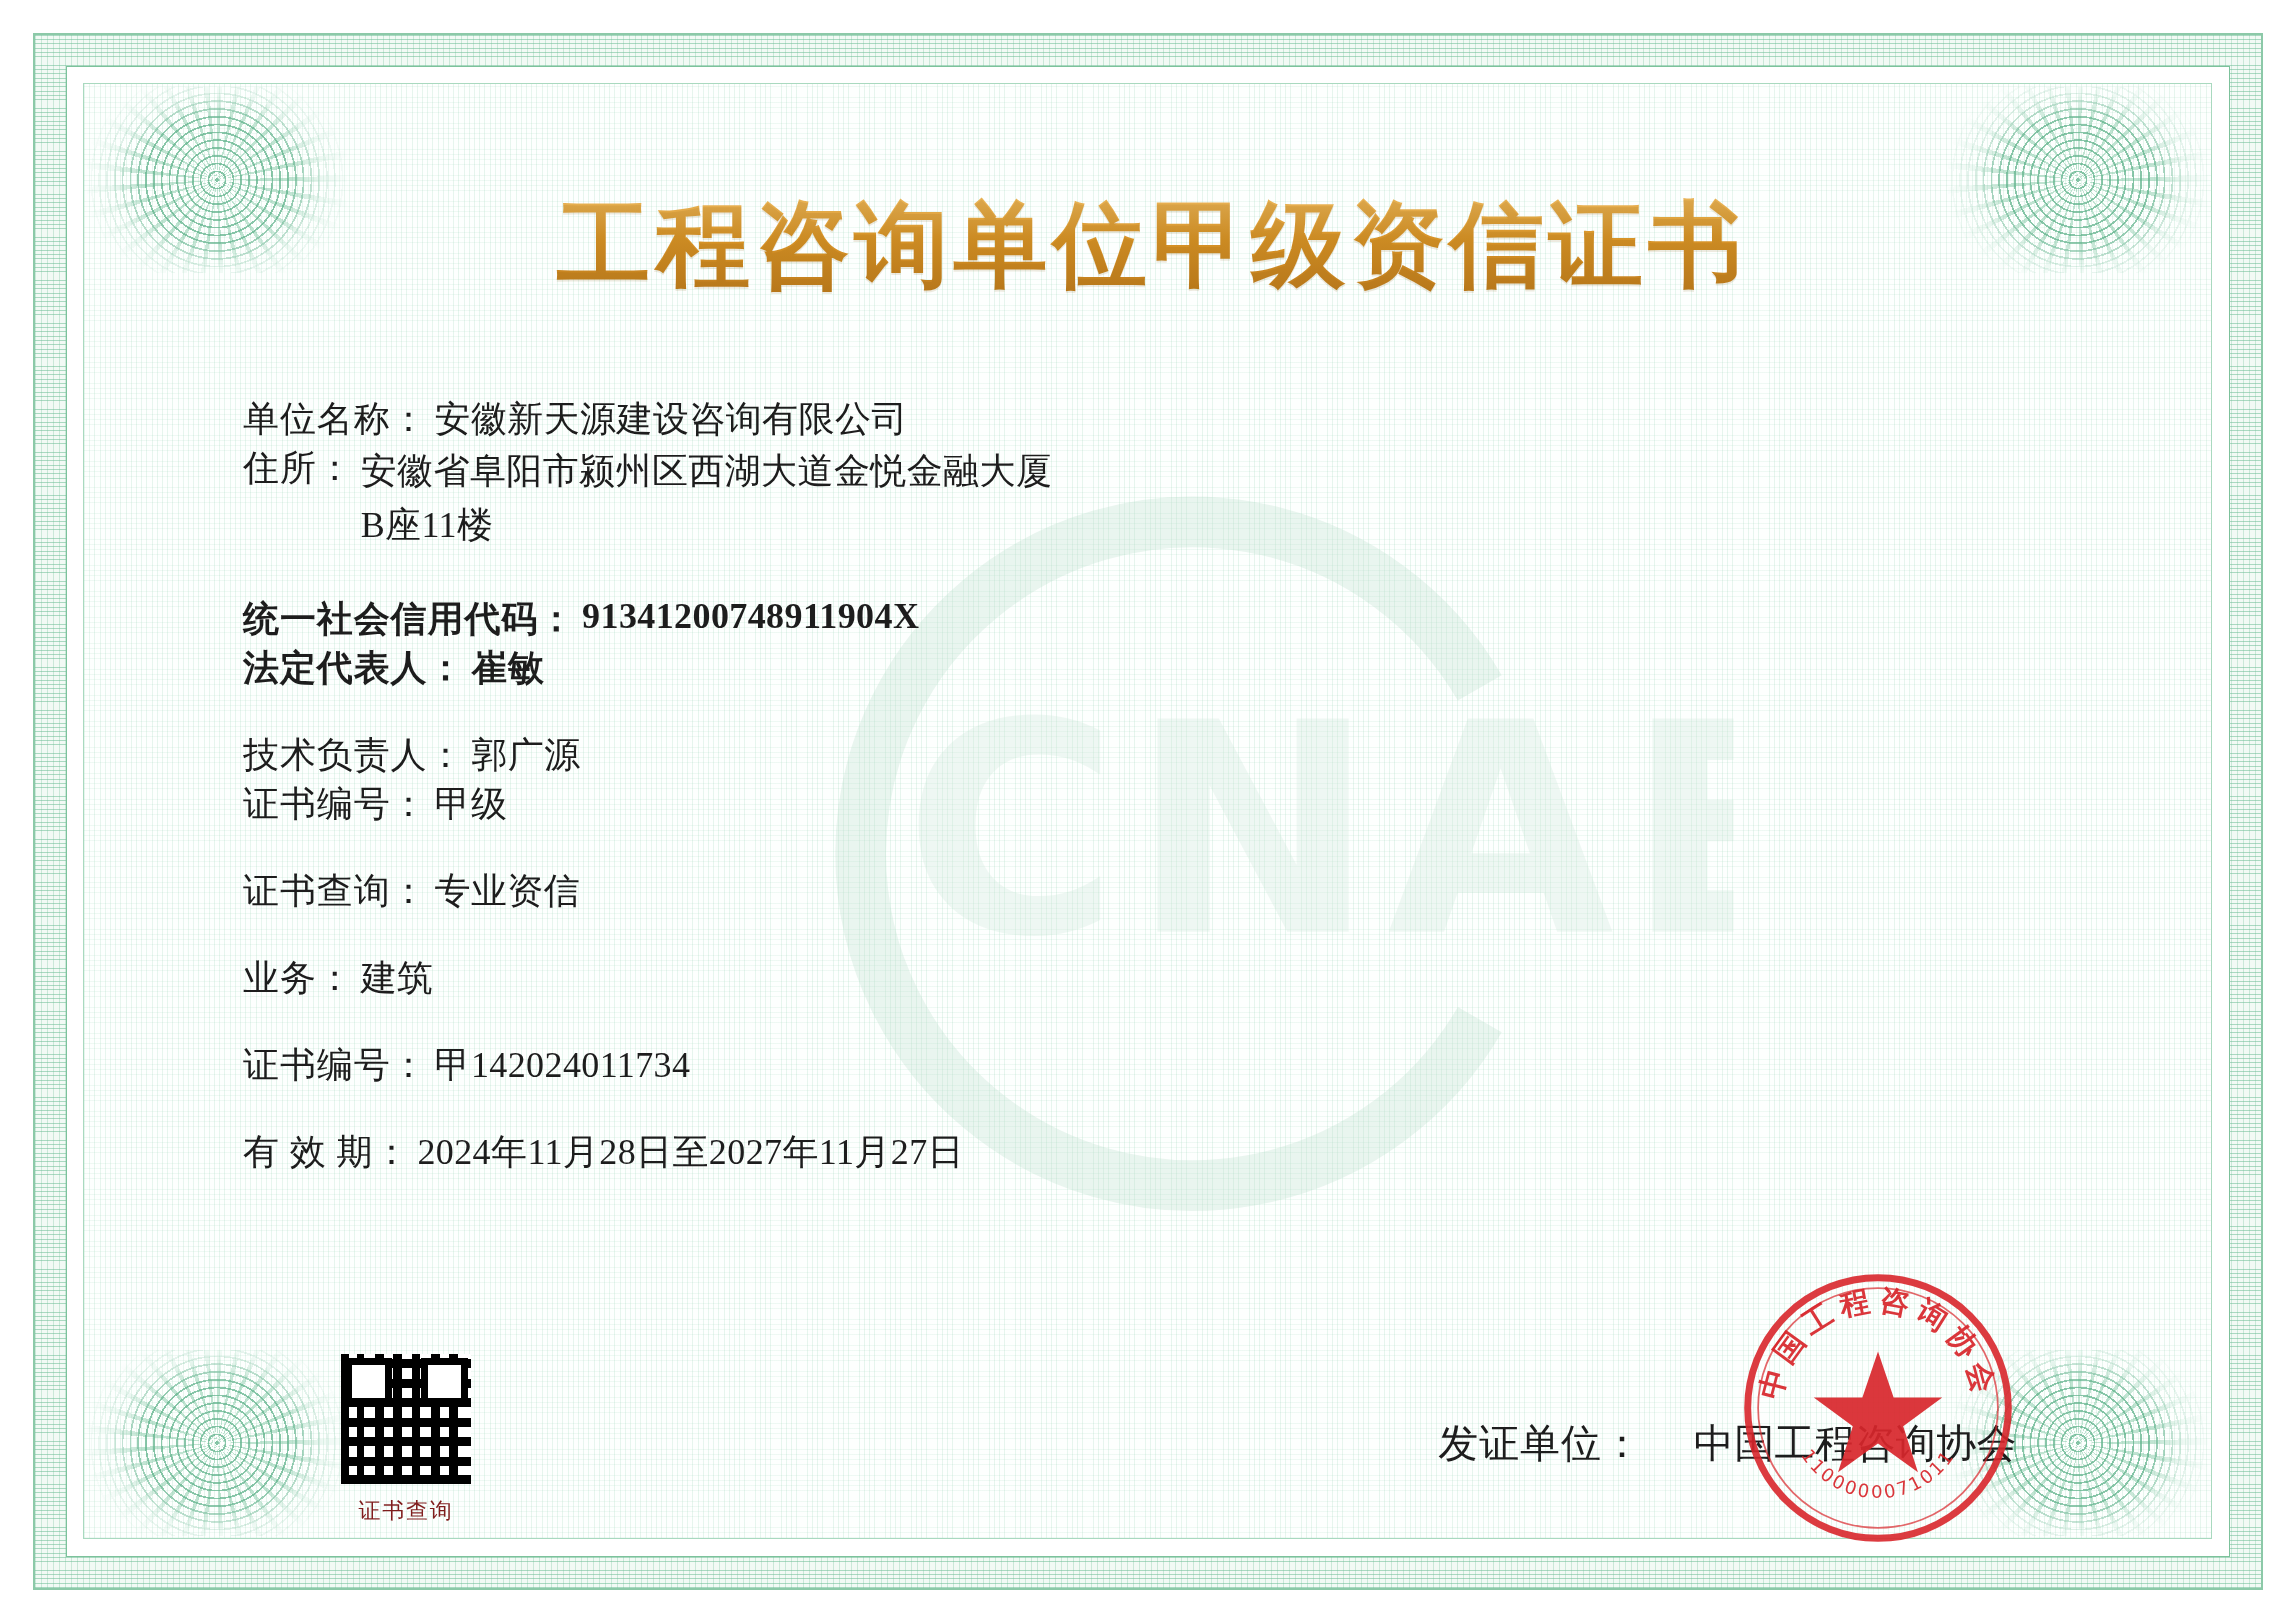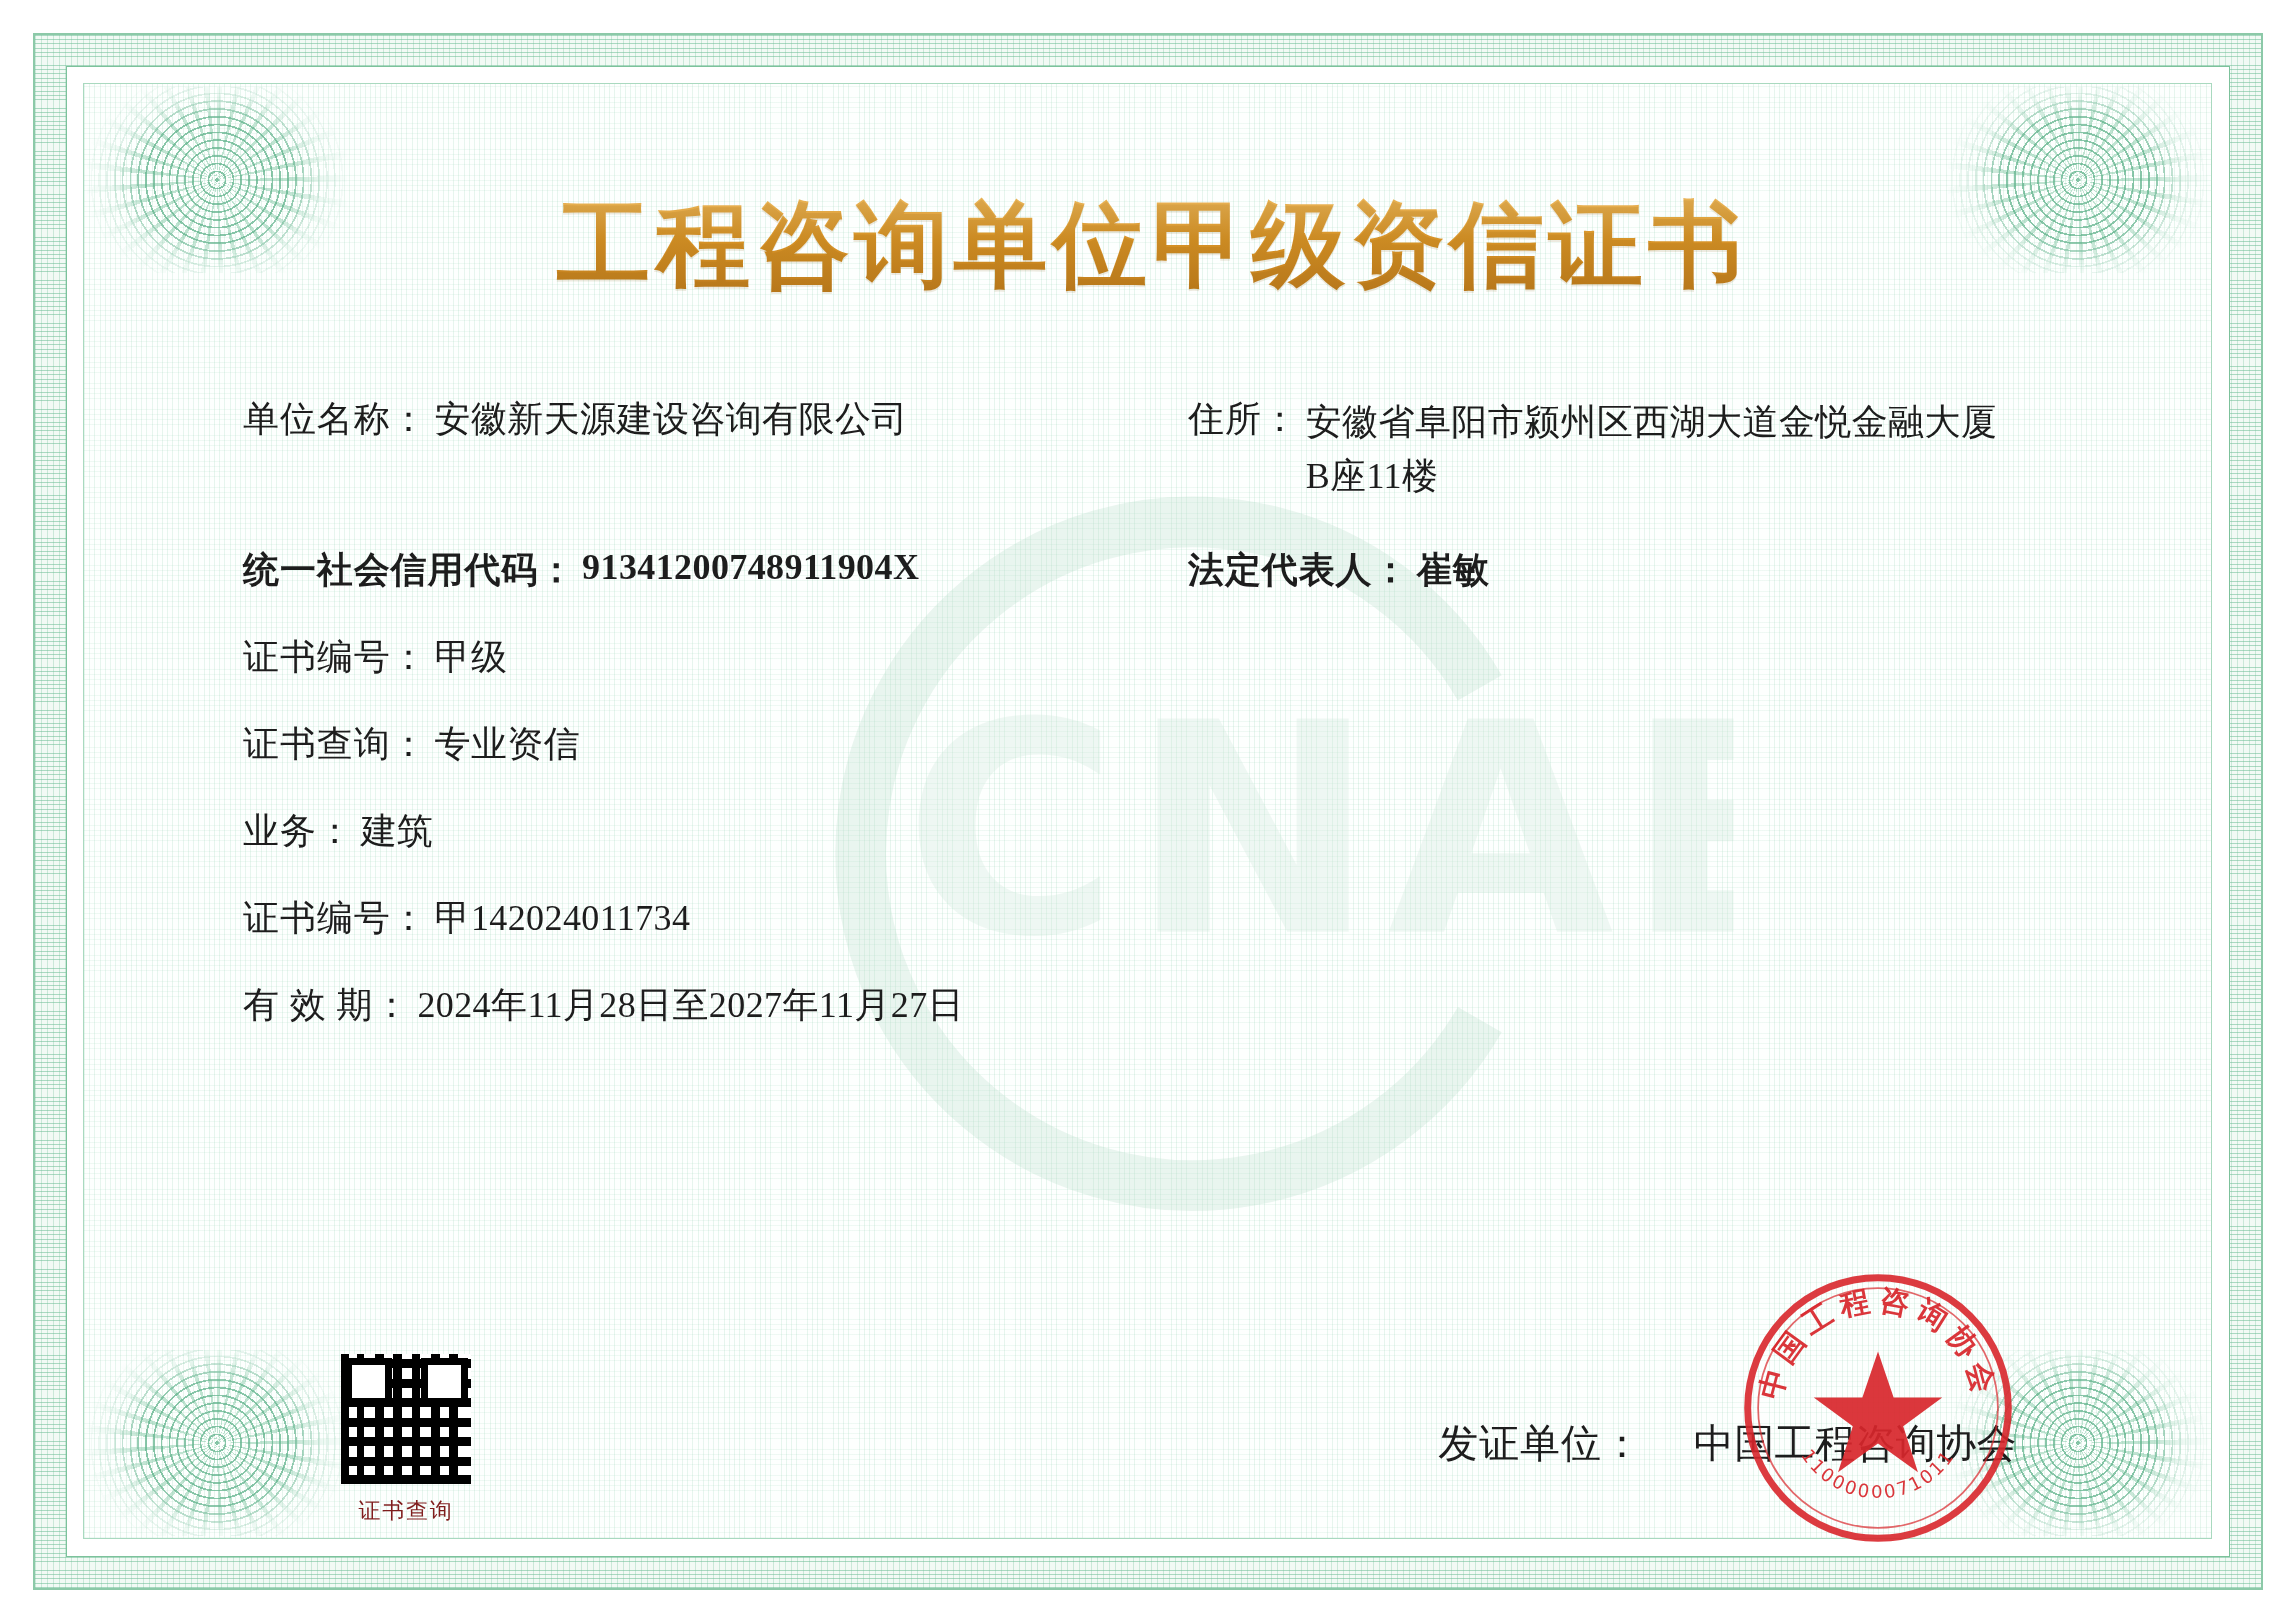--- a/index.html
+++ b/index.html
@@ -103,20 +103,21 @@
     left: 243px;
     top: 395px;
     width: 1812px;
     color: #1d1d1d;
     font-size: 36px;
   }
   .row {
     display: flex;
     align-items: flex-start;
     margin-bottom: 38px;
+    flex-direction: column;
   }
   .col-left {
     width: 945px;
     display: flex;
     align-items: flex-start;
   }
   .col-right {
     flex: 1;
     display: flex;
     align-items: flex-start;
@@ -235,20 +236,24 @@
         <span class="lbl">统一社会信用代码：</span>
         <span class="val">91341200748911904X</span>
       </div>
       <div class="col-right">
         <span class="lbl">法定代表人：</span>
         <span class="val">崔敏</span>
       </div>
     </div>
 
     <div class="row">
+      <div class="col-left">
+        <span class="lbl">技术负责人：</span>
+        <span class="val">郭广源</span>
+      </div>
       <div class="col-right">
         <span class="lbl">证书编号：</span>
         <span class="val">甲级</span>
       </div>
     </div>
 
     <div class="row">
       <div class="col-left">
         <span class="lbl">证书查询：</span>
         <span class="val">专业资信</span>

